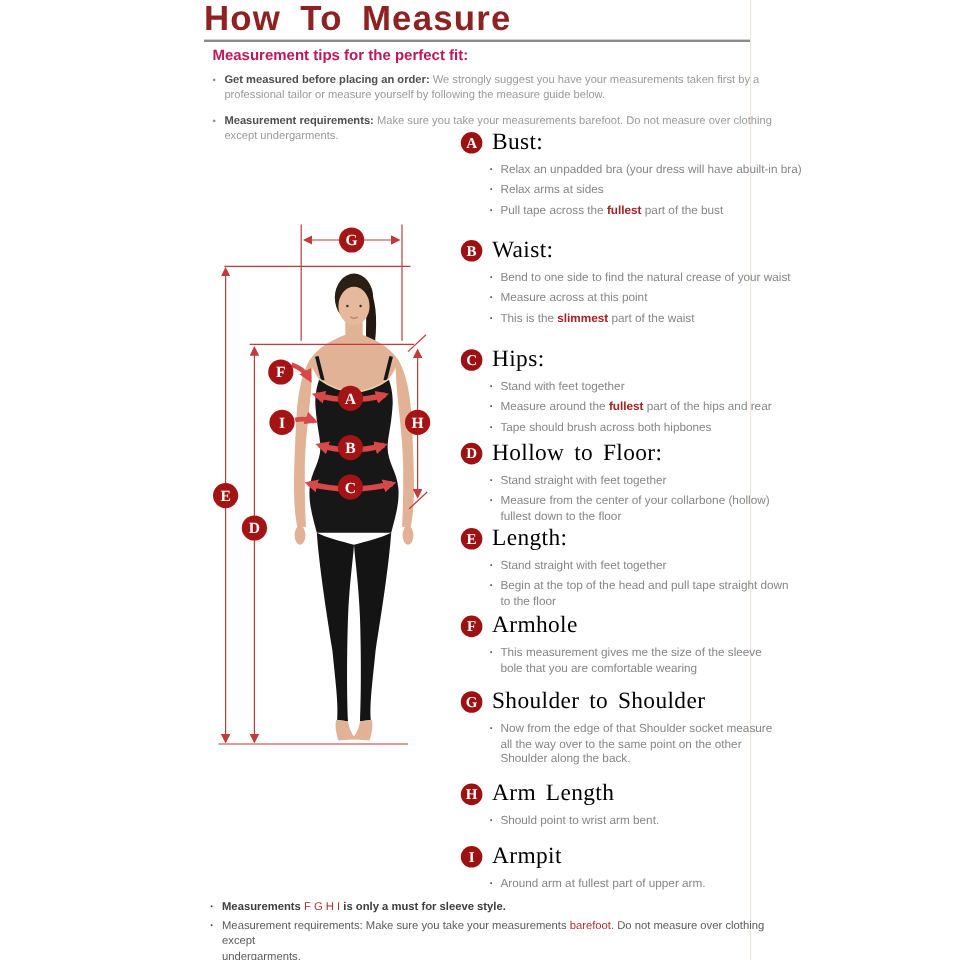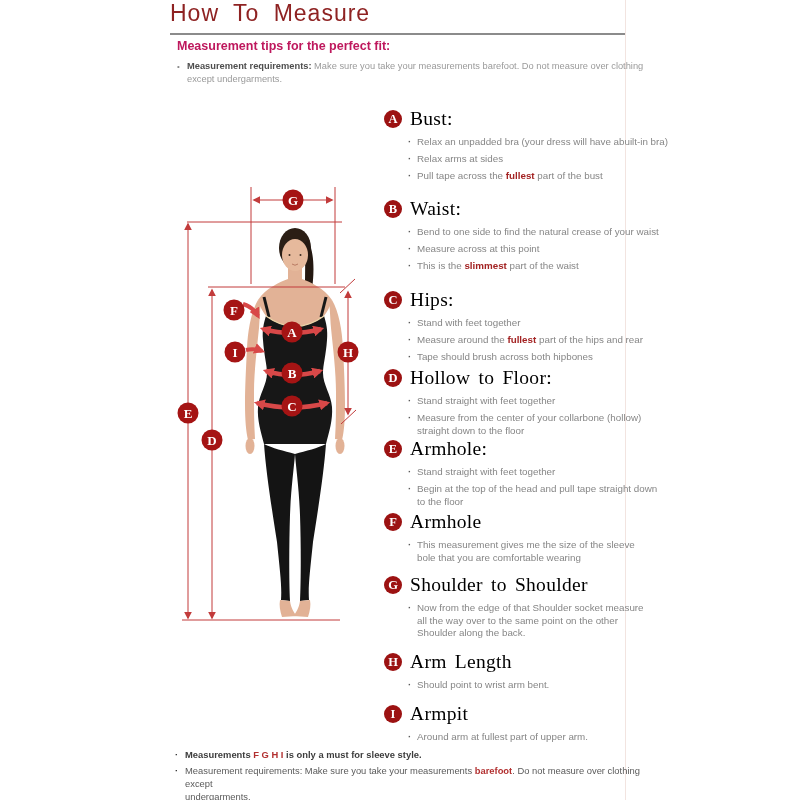--- a/index.html
+++ b/index.html
@@ -1,21 +1,21 @@
 <!DOCTYPE html>
 <html><head>
 <meta charset="utf-8">
 <style>
   html,body{margin:0;padding:0}
   body{
     width:800px;height:800px;position:relative;background:#fff;
     font-family:"Liberation Sans",sans-serif;overflow:hidden;
   }
   .title{
-    position:absolute;left:170px;top:0;font-size:23px;font-weight:normal;
+    position:absolute;left:170px;top:0;font-size:29px;font-weight:bold;
     color:#8e2222;letter-spacing:1px;word-spacing:7px;
   }
   .title-rule{position:absolute;left:170px;top:33px;width:455px;height:2px;background:#8b8b8b}
   .edge-line{position:absolute;left:625px;top:0;width:1px;height:800px;background:#f2e4e0}
 
   
   .tips{position:absolute;left:177px;top:39px;width:480px}
   .tips-h{font-size:12.5px;font-weight:bold;color:#be185d;margin:0 0 7px 0}
   .tips ul{list-style:none;margin:0;padding:0}
   .tips li{position:relative;padding-left:10px;font-size:9.3px;line-height:13px;color:#9a9a9a;margin-bottom:8px;white-space:pre-line}
@@ -37,35 +37,37 @@
   .section li{position:relative;padding-left:9px;font-size:9.8px;line-height:12.5px;color:#868686;margin-bottom:4.5px;white-space:pre-line}
   .section li::before{content:"·";position:absolute;left:0;color:#5a5a5a;font-weight:bold}
   .hl{font-weight:bold;color:#a32323}
 
   
   .footnotes{position:absolute;left:175px;top:748px;width:470px}
   .footnotes ul{list-style:none;margin:0;padding:0}
   .footnotes li{position:relative;padding-left:10px;font-size:9.4px;line-height:13px;margin-bottom:3px;color:#5a5a5a;white-space:pre-line}
   .footnotes li::before{content:"·";position:absolute;left:0;color:#333;font-weight:bold}
   .fn-b{font-weight:bold;color:#3d3d3d}
-  .fn-hl{font-weight:bold;color:#b23030}
+  .fn-hl{font-weight:normal;color:#b23030}
 
   .figure-wrap{position:absolute;left:168px;top:180px;width:215px;height:455px}
   svg text.circ{font-family:"Liberation Serif",serif;font-weight:bold;font-size:13px;fill:#fff;text-anchor:middle}
 </style>
 </head>
 <body>
 
 <div class="title">How To Measure</div>
 <div class="title-rule"></div>
 <div class="edge-line"></div>
 
 <div class="tips">
   <p class="tips-h">Measurement tips for the perfect fit:</p>
   <ul>
+      <li><span class="lead">Get measured before placing an order:</span><span> We strongly suggest you have your measurements taken first by a
+professional tailor or measure yourself by following the measure guide below.</span></li>
       <li><span class="lead">Measurement requirements:</span><span> Make sure you take your measurements barefoot. Do not measure over clothing
 except undergarments.</span></li>
     </ul>
 </div>
 
 <div class="figure-wrap">
 <svg width="215" height="455" viewBox="0 0 215 455">
   <defs>
     <marker id="ar" viewBox="0 0 10 10" refX="8" refY="5" markerWidth="8" markerHeight="8" markerUnits="userSpaceOnUse" orient="auto-start-reverse">
       <path d="M0,0 L10,5 L0,10 z" fill="#c23b3b"></path>
@@ -196,27 +198,27 @@
       </ul>
     </div>
     <div class="section sec-d">
       <div class="sec-head">
         <span class="badge">D</span>
         <span class="sec-title">Hollow to Floor:</span>
       </div>
       <ul>
         <li><span>Stand straight with feet together</span></li>
         <li><span>Measure from the center of your collarbone (hollow)
-straight down to the floor</span></li>
+fullest down to the floor</span></li>
       </ul>
     </div>
     <div class="section sec-e">
       <div class="sec-head">
         <span class="badge">E</span>
-        <span class="sec-title">Armhole:</span>
+        <span class="sec-title">Length:</span>
       </div>
       <ul>
         <li><span>Stand straight with feet together</span></li>
         <li><span>Begin at the top of the head and pull tape straight down
 to the floor</span></li>
       </ul>
     </div>
     <div class="section sec-f">
       <div class="sec-head">
         <span class="badge">F</span>

